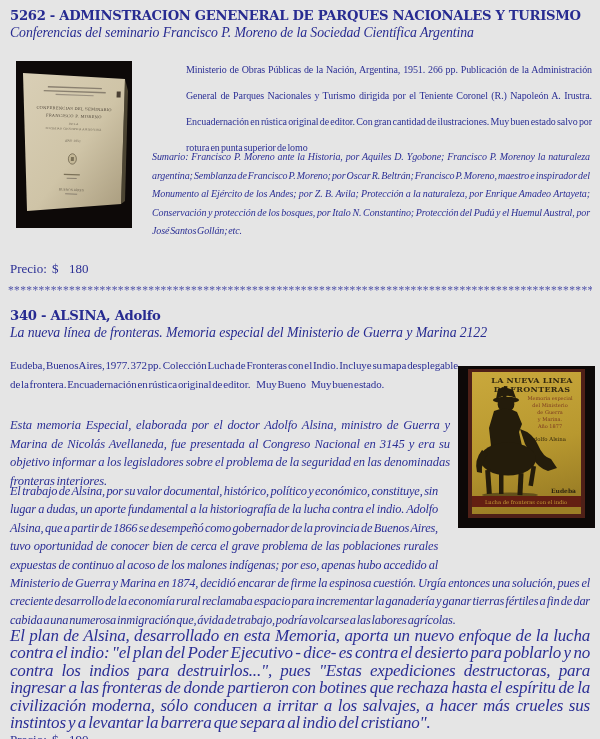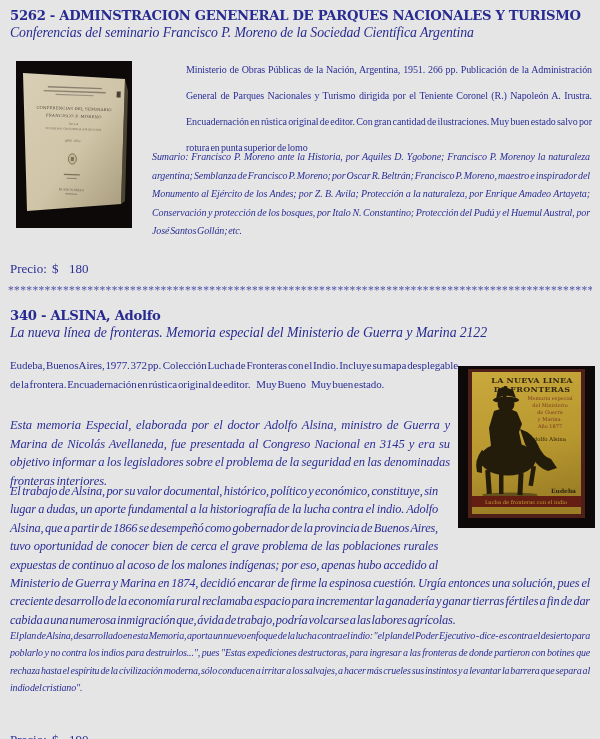--- a/index.html
+++ b/index.html
@@ -17,21 +17,21 @@
   .spacer-right{float:right;width:152px;height:78px;}
   .price{font-size:13px;word-spacing:2px;color:#2b2f95;}
   .sep-clip{left:8px;right:8px;top:0;height:5px;overflow:hidden;}
   .sep-clip .sep-line{display:block;margin-top:-9px;}
   .sep-line{font-size:11.5px;line-height:14px;letter-spacing:0.35px;color:#5053a9;
         white-space:nowrap;overflow:hidden;}
   .sep-mid{left:8px;right:8px;top:283px;}
   .desc2{left:10px;width:448px;top:356px;font-size:11px;line-height:18.6px;word-spacing:-1.8px;}
   .p1-2{left:10px;width:440px;top:416px;font-style:italic;font-size:12.6px;line-height:18.5px;word-spacing:-1.4px;}
   .p2-2{left:10px;right:10px;top:482px;font-style:italic;font-size:12.4px;line-height:18.4px;word-spacing:-2px;letter-spacing:-0.2px;}
-  .p3-2{left:10px;right:10px;top:627px;font-style:italic;font-size:10px;line-height:17.4px;word-spacing:-1.8px;letter-spacing:-0.2px;}
+  .p3-2{left:10px;right:10px;top:627px;font-style:italic;font-size:17px;line-height:17.4px;word-spacing:-1.8px;letter-spacing:-0.2px;}
   svg text{font-family:"DejaVu Serif",serif;}
 </style>
 </head>
 <body>
 
 <div class="page">
 
   <div class="abs sep-clip">
     <span class="sep-line">*******************************************************************************************************************</span>
   </div>

